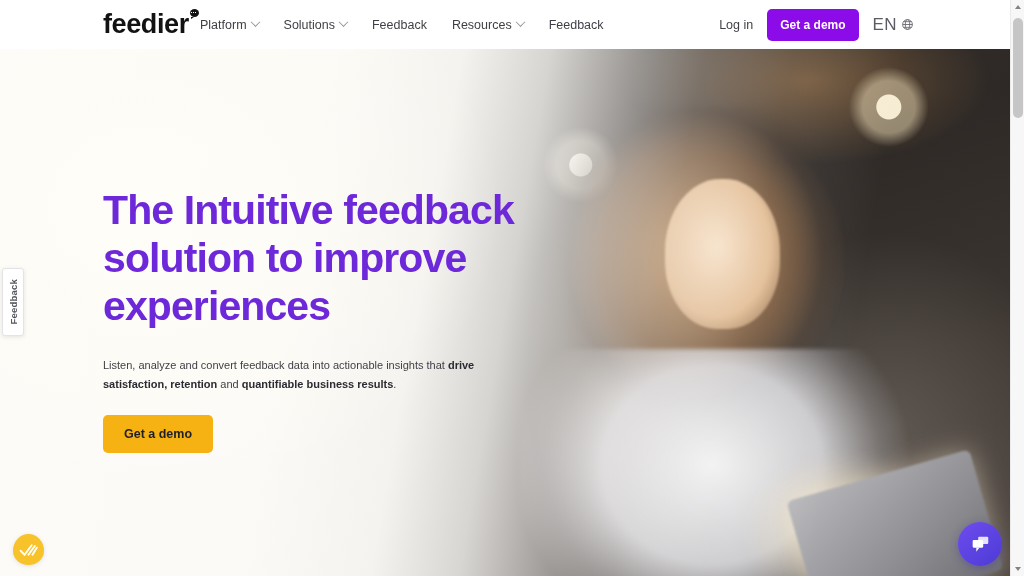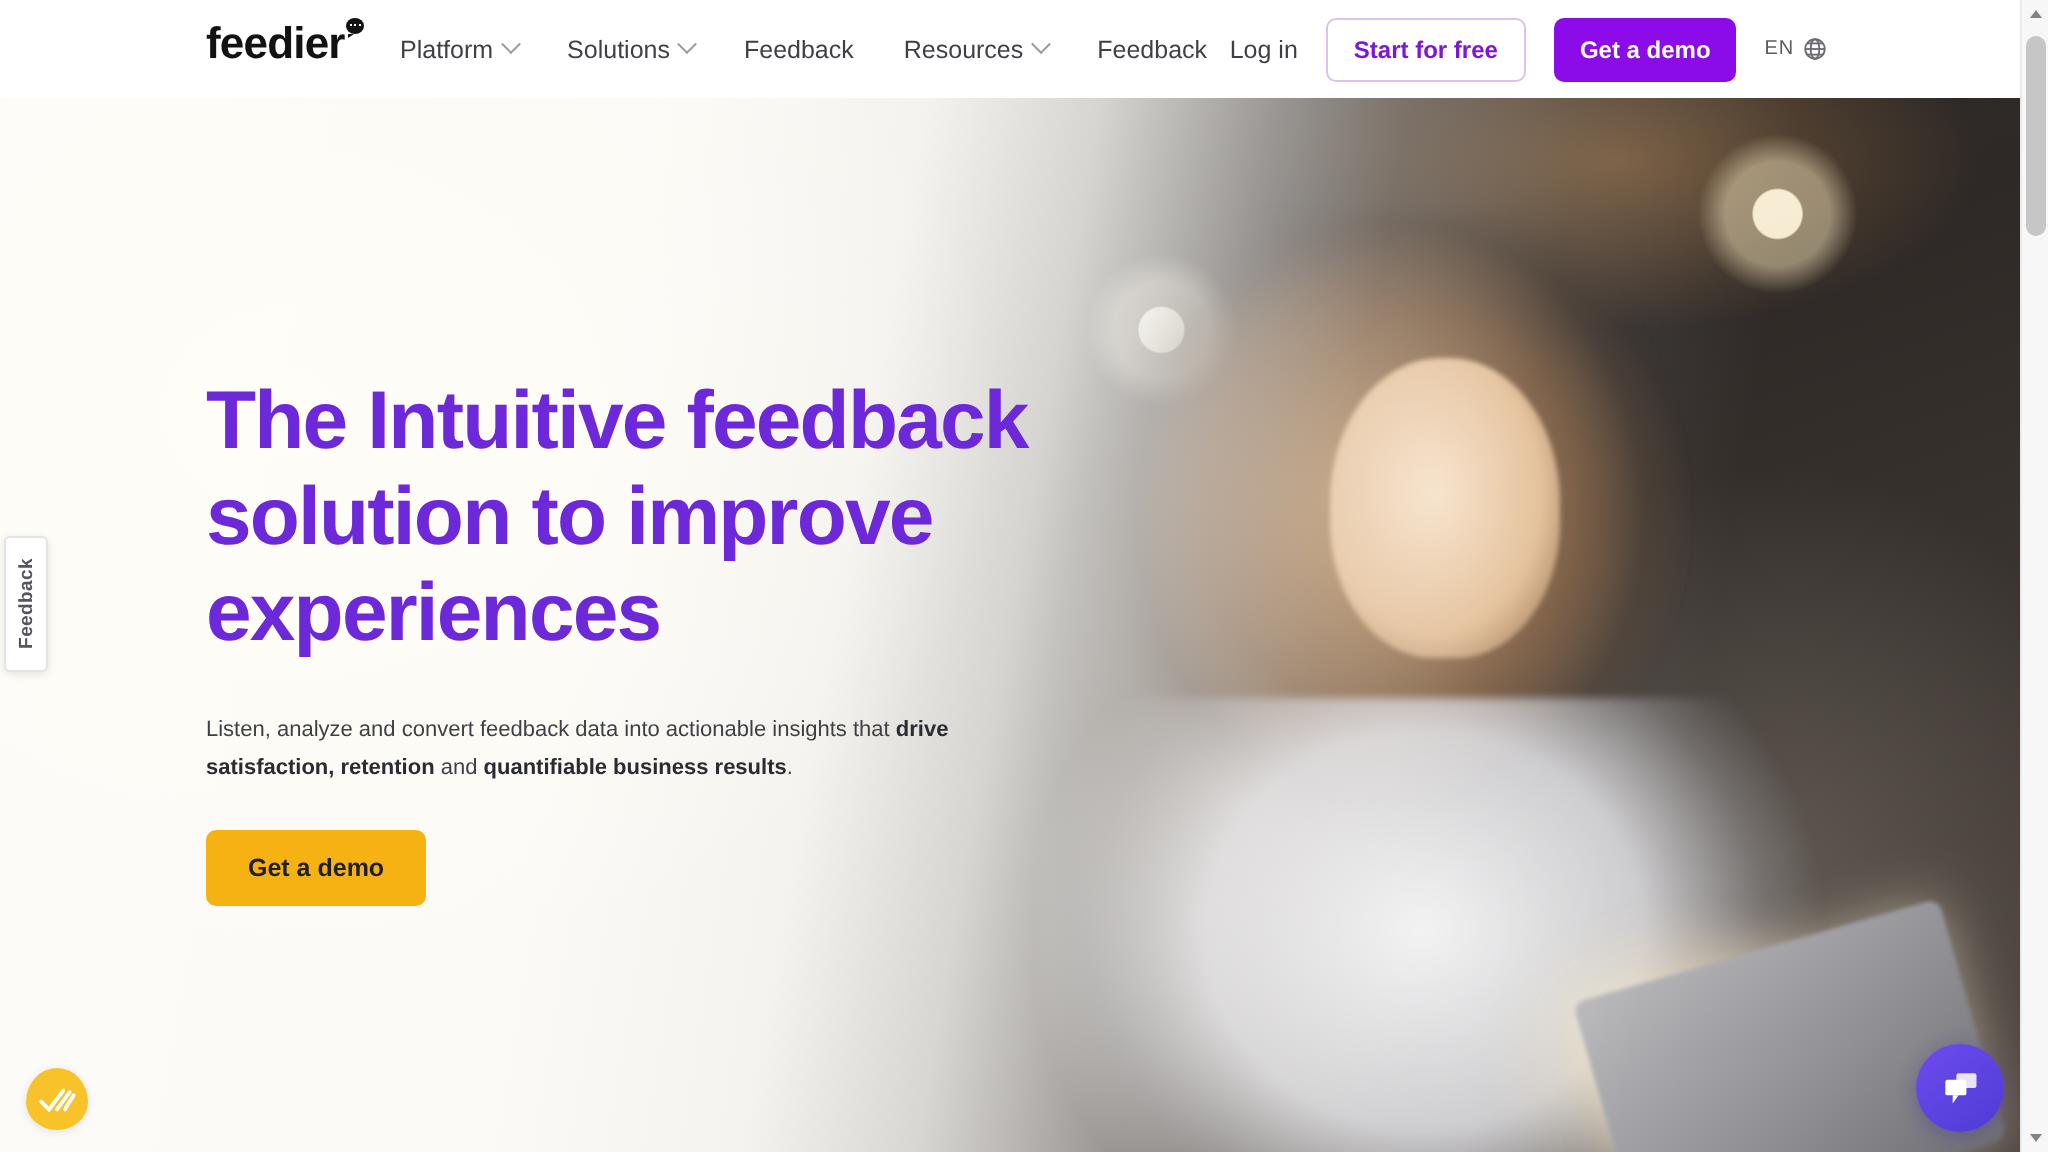--- a/index.html
+++ b/index.html
@@ -23,21 +23,21 @@
     width: 1010px; height: 49px;
     background: #ffffff;
     display: flex; align-items: center;
     z-index: 40;
   }
   #logo-wrap {
     position: absolute; left: 103px; top: 11px;
     display: flex; align-items: flex-start;
   }
   #logo-text {
-    font-size: 22px; font-weight: bold; color: #121212;
+    font-size: 27px; font-weight: bold; color: #121212;
     letter-spacing: -0.4px; line-height: 1;
     font-family: "Liberation Sans", sans-serif;
   }
   #logo-bubble {
     width: 9px; height: 8px; border-radius: 50% 50% 50% 50%;
     background: #121212; margin-left: 1px; margin-top: -2px;
     position: relative;
   }
   #logo-bubble:after {
     content: ""; position: absolute; left: 1px; bottom: -2px;
@@ -76,21 +76,21 @@
     border: 1px solid #d9c4ef; border-radius: 5px;
     padding: 8px 13px; cursor: pointer; white-space: nowrap;
   }
   #btn-demo-nav {
     font-size: 12px; font-weight: bold;
     color: #ffffff; background: #8b0ce8;
     border: none; border-radius: 5px;
     padding: 9px 13px; cursor: pointer; white-space: nowrap;
   }
   #lang-wrap { display: flex; align-items: center; gap: 4px; cursor: pointer; }
-  #lang-label { font-size: 10px; color: #5b5b63; letter-spacing: .4px; }
+  #lang-label { font-size: 17px; color: #5b5b63; letter-spacing: .4px; }
   .globe { width: 13px; height: 13px; display: block; }
 
   
   #hero {
     position: absolute; top: 49px; left: 0;
     width: 1010px; height: 527px;
     overflow: hidden;
     background: #efece9;
   }
   
@@ -278,21 +278,20 @@
         <span>Resources</span>
         <i class="chev"></i>
       </div>
       <div class="nav-item">
         <span>Feedback</span>
       </div>
     </nav>
 
     <div id="nav-right">
       <a id="login-link">Log in</a>
-      <button id="btn-start">Start for free</button>
       <button id="btn-demo-nav">Get a demo</button>
       <div id="lang-wrap">
         <span id="lang-label">EN</span>
         <svg class="globe" viewBox="0 0 24 24" fill="none" stroke="#6b6b73" stroke-width="1.7">
           <circle cx="12" cy="12" r="9"></circle>
           <ellipse cx="12" cy="12" rx="4" ry="9"></ellipse>
           <line x1="3" y1="12" x2="21" y2="12"></line>
           <line x1="4.6" y1="6.8" x2="19.4" y2="6.8"></line>
           <line x1="4.6" y1="17.2" x2="19.4" y2="17.2"></line>
         </svg>

